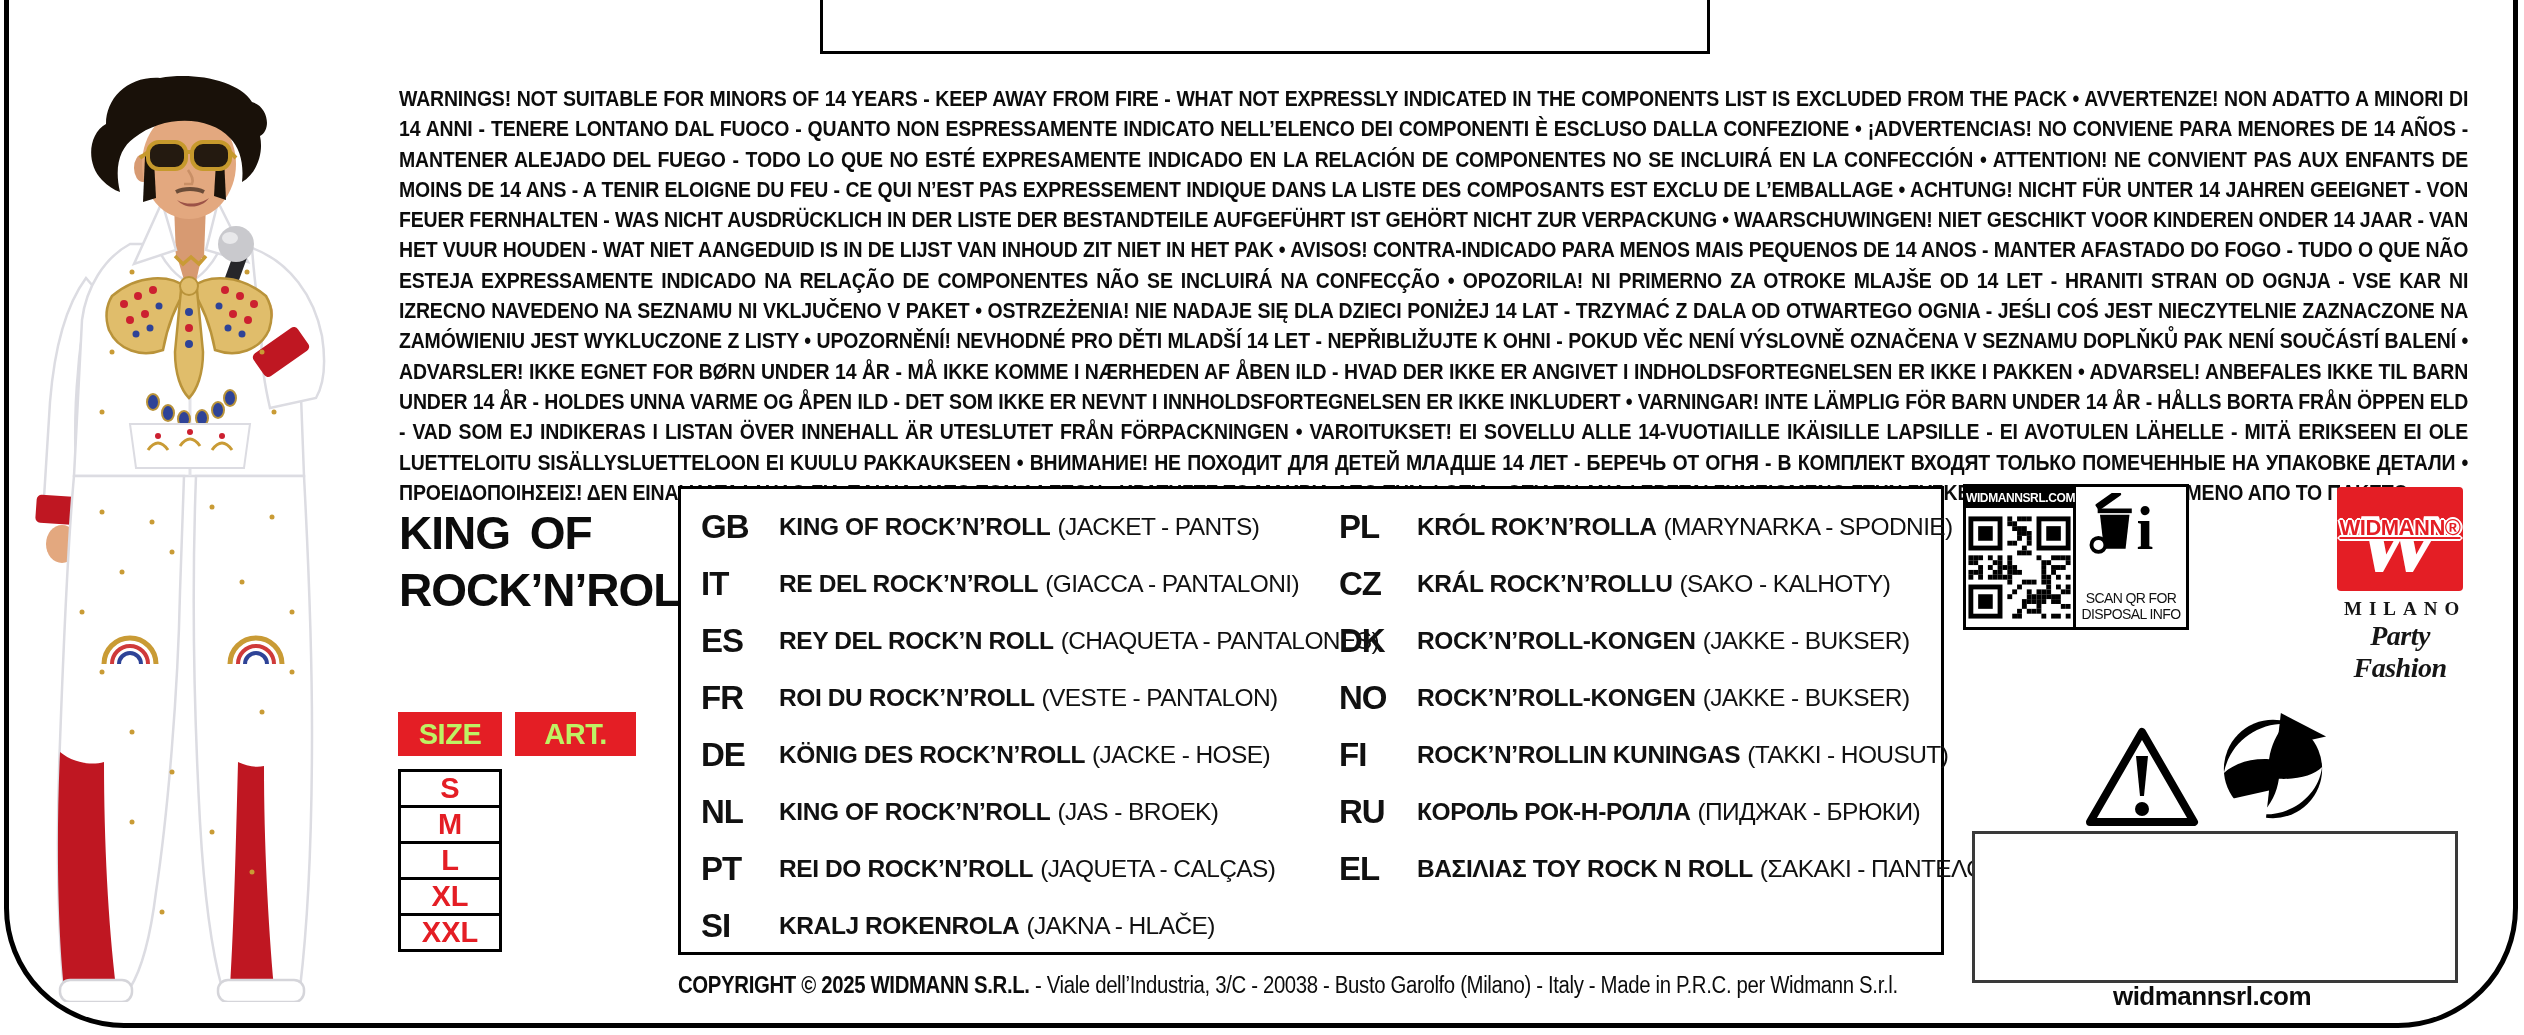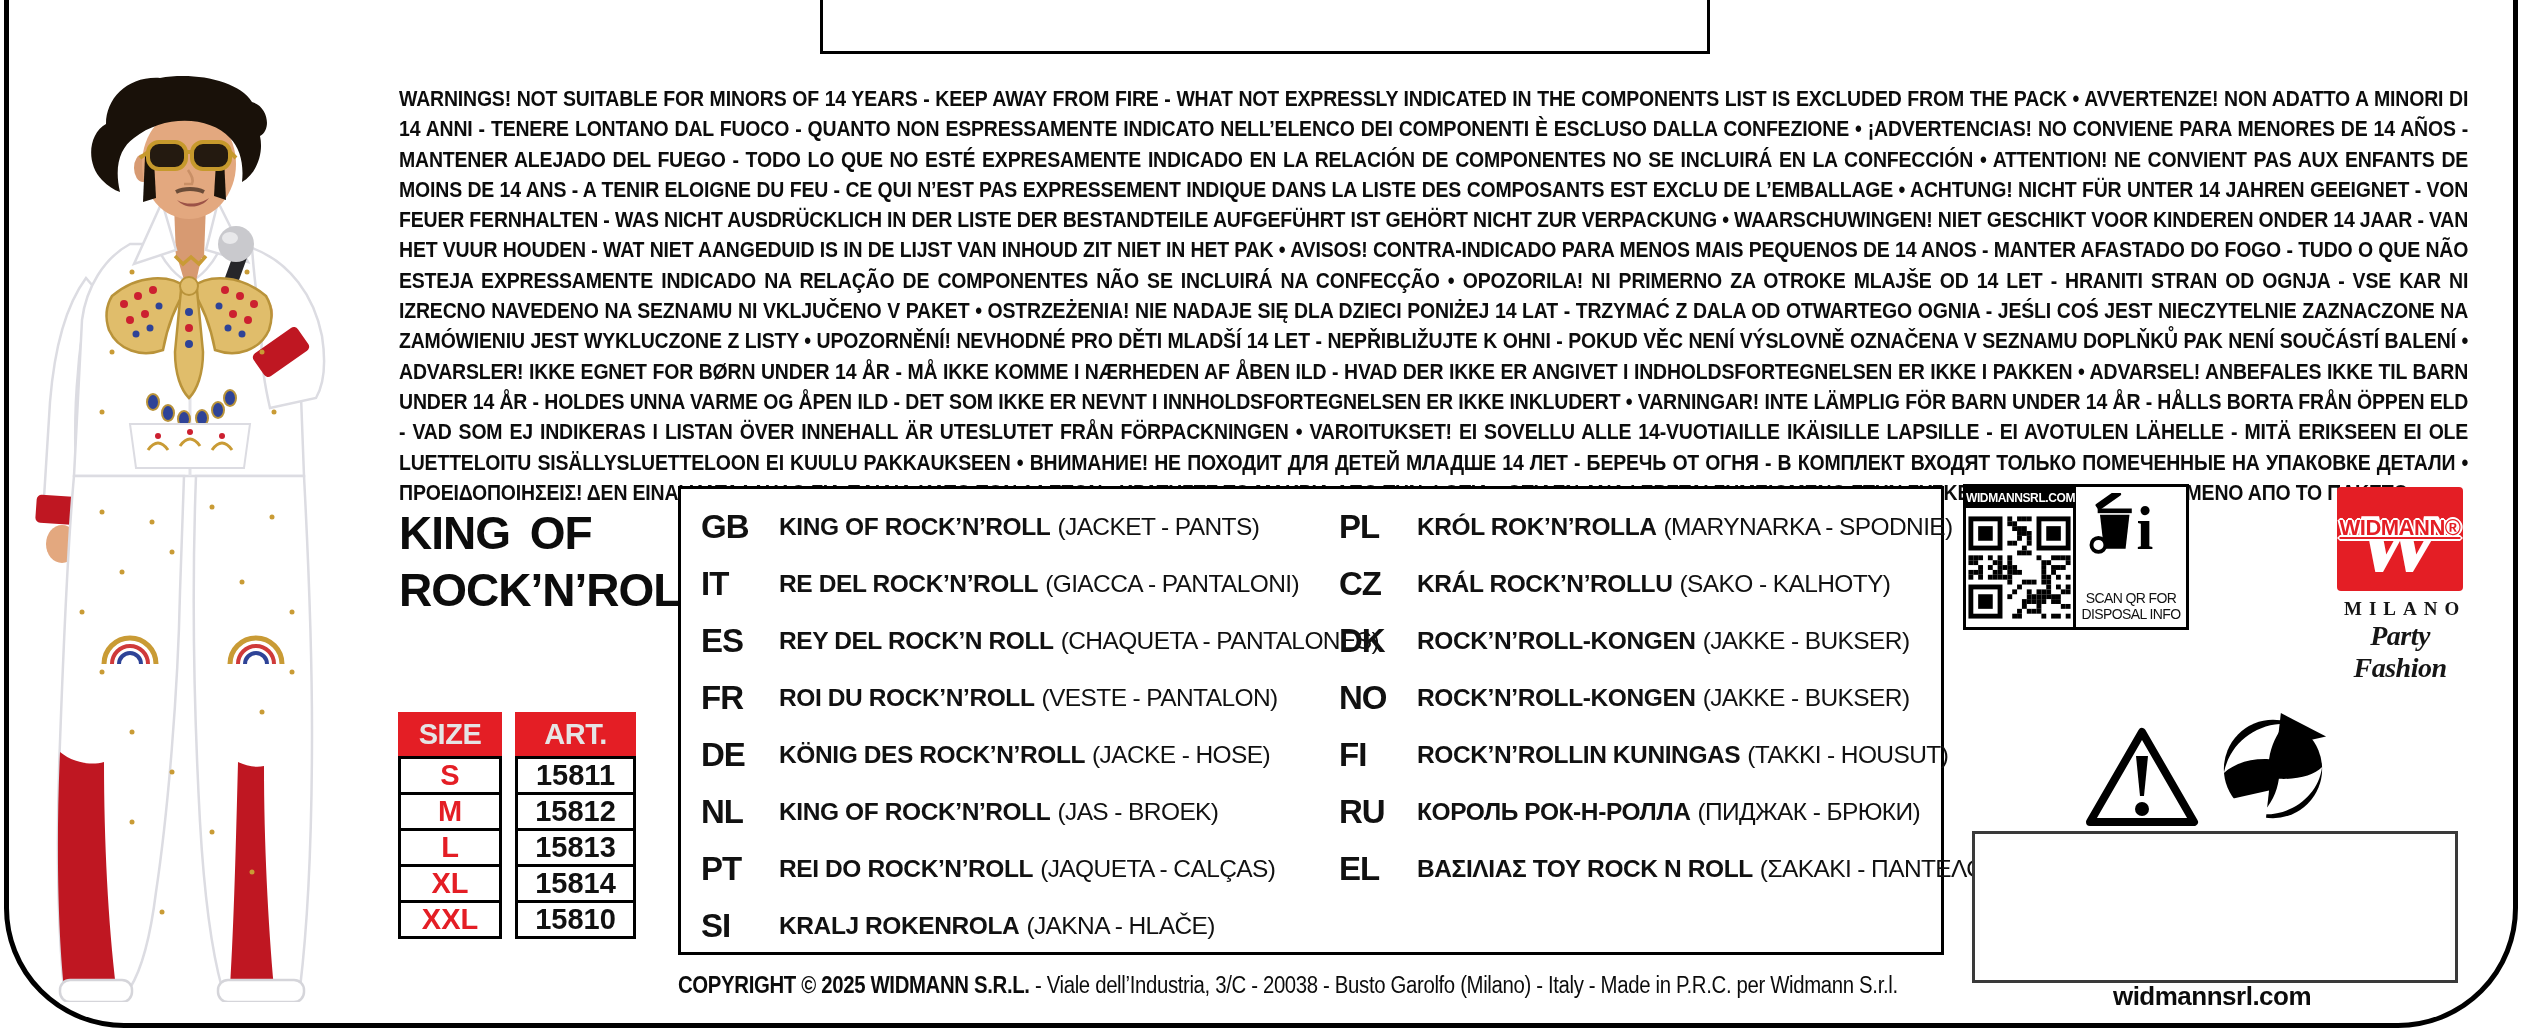--- a/index.html
+++ b/index.html
@@ -12,22 +12,22 @@
   .figure{position:absolute;left:12px;top:52px;width:420px;height:950px;}
   .warnings{position:absolute;left:399px;top:84px;width:2338px;transform:scaleX(0.885);
             transform-origin:left top;font-weight:bold;font-size:22px;line-height:30.3px;
             letter-spacing:-0.2px;text-align:justify;color:#0c0c0c;}
   .title{position:absolute;left:399px;top:505px;font-size:46px;font-weight:900;line-height:57px;
          letter-spacing:-1px;word-spacing:8px;color:#0c0c0c;}
   
   .size-table{position:absolute;left:398px;top:712px;display:flex;gap:13px;}
   .col-size{width:104px;}
   .col-art{width:121px;}
-  .th{height:44px;background:#e41e25;color:#e5e5e5;font-weight:bold;font-size:29px;
-      display:flex;align-items:center;justify-content:center;letter-spacing:-0.5px;}
+  .th{height:44px;background:#e41e25;color:#bef264;font-weight:bold;font-size:29px;
+      display:flex;align-items:center;justify-content:center;margin-bottom:13px;letter-spacing:-0.5px;}
   .cell{height:33px;border:3px solid #000;margin-top:-3px;background:#fff;display:flex;
         align-items:center;justify-content:center;font-weight:bold;font-size:29px;}
   .cell:first-child{margin-top:0;}
   .cell.size{color:#e41e25;}
   
   .trans-box{position:absolute;left:678px;top:486px;width:1260px;height:463px;border:3px solid #000;
              display:flex;background:#fff;}
   .t-col{padding-top:9px;}
   .t-col.left{width:628px;padding-left:20px;}
   .t-col.right{flex:1;padding-left:10px;}
@@ -215,27 +215,20 @@
       <div id="size-cells">
           <div class="cell size">S</div>
           <div class="cell size">M</div>
           <div class="cell size">L</div>
           <div class="cell size">XL</div>
           <div class="cell size">XXL</div>
         </div>
     </div>
     <div class="col-art">
       <div class="th">ART.</div>
-      <div id="art-cells">
-          <div class="cell">15811</div>
-          <div class="cell">15812</div>
-          <div class="cell">15813</div>
-          <div class="cell">15814</div>
-          <div class="cell">15810</div>
-        </div>
     </div>
   </div>
 
   <div class="trans-box">
     <div class="t-col left" id="t-left">
         <div class="t-row">
           <span class="t-code">GB</span>
           <span class="t-name">KING OF ROCK’N’ROLL</span>
           <span class="t-comp">(JACKET - PANTS)</span>
         </div>

